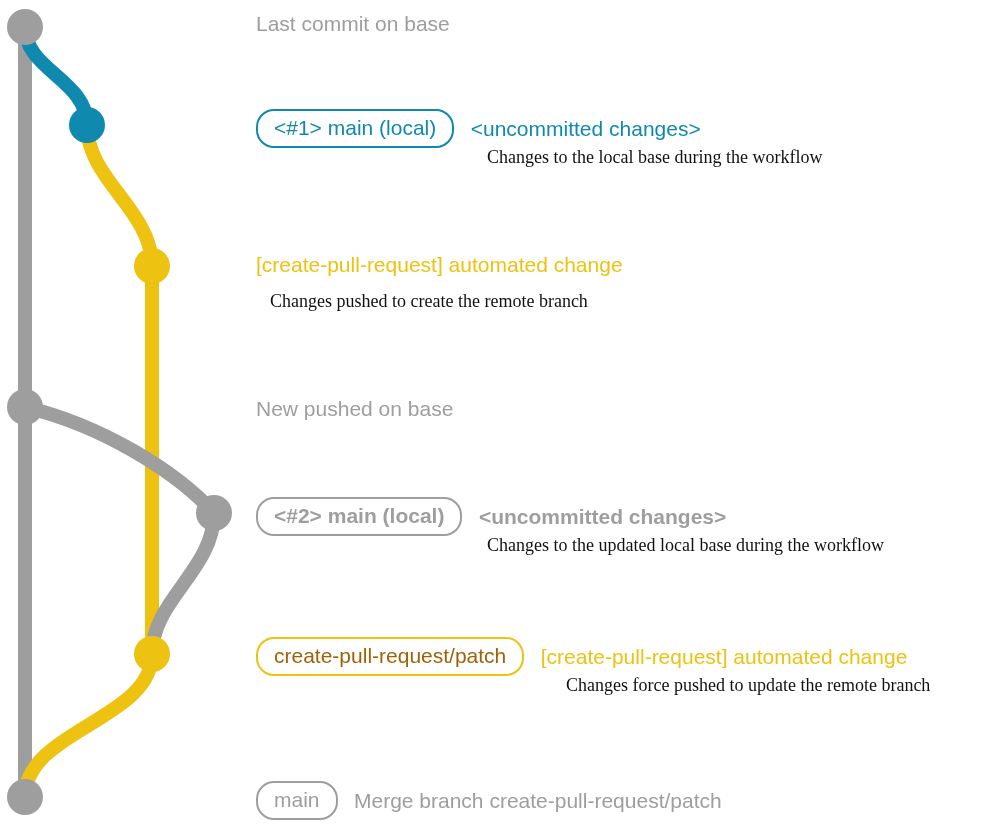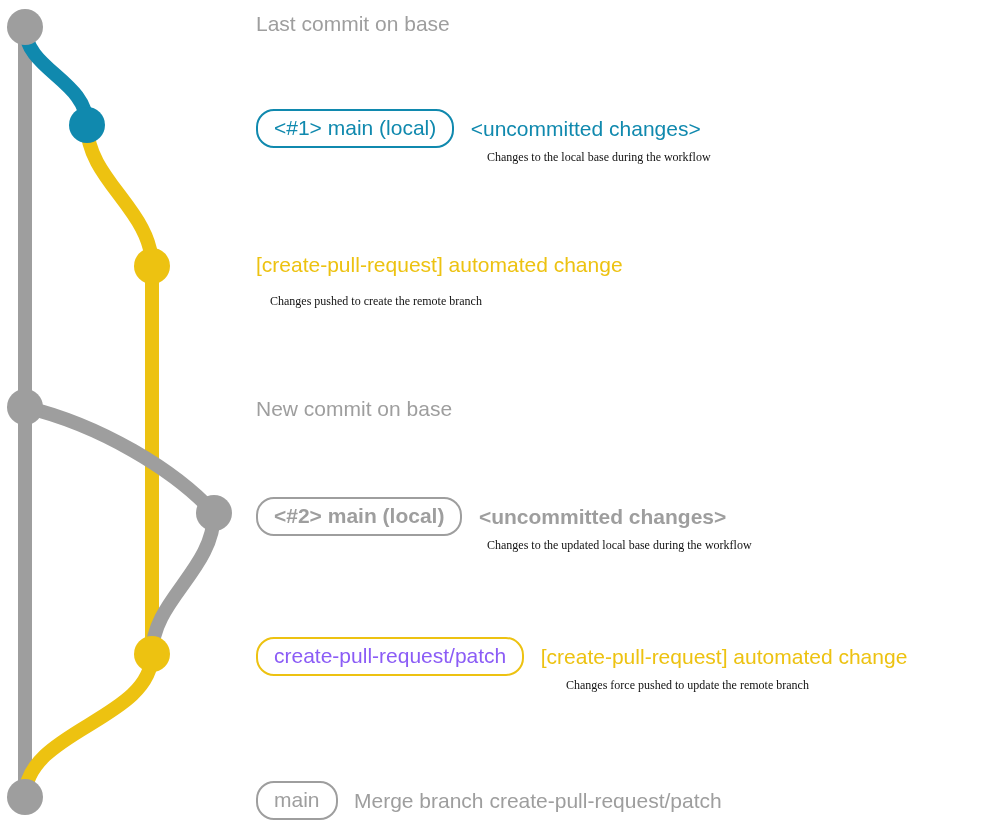--- a/index.html
+++ b/index.html
@@ -42,38 +42,38 @@
     border: 2px solid #9e9e9e;
     border-radius: 18px;
     padding: 5px 16px 6px 16px;
     font-size: 21px;
     line-height: 24px;
     color: #9e9e9e;
     background: #ffffff;
     vertical-align: middle;
   }
   .pill.teal   { border-color: #1089ae; color: #1089ae; }
-  .pill.yellow { border-color: #edc211; color: #8b5cf6; }
+  .pill.yellow { border-color: #edc211; color: #a16207; }
   .pill.gray   { border-color: #9e9e9e; color: #9e9e9e; }
 
   .subject {
     display: inline-block;
     font-size: 21px;
     line-height: 24px;
     vertical-align: middle;
     margin-left: 12px;
   }
   .subject.teal   { color: #1089ae; }
   .subject.yellow { color: #edc211; text-align: right; }
   .subject.gray   { color: #9e9e9e; }
   .subject.standalone { margin-left: 0; }
 
   .note {
     font-family: "Liberation Serif", serif;
-    font-size: 12px;
+    font-size: 18px;
     line-height: 22px;
     color: #111111;
     position: absolute;
     white-space: nowrap;
   }
 </style>
 </head>
 <body>
 
 <svg id="graph-svg" viewBox="0 0 981 827">
@@ -113,21 +113,21 @@
     <span class="subject teal">&lt;uncommitted changes&gt;</span>
   </div>
   <div class="note" style="left:487px; top:146px;">Changes to the local base during the workflow</div>
 
   <div class="row" style="left:256px; top:253px;">
     <span class="subject yellow standalone">[create-pull-request] automated change</span>
   </div>
   <div class="note" style="left:270px; top:290px;">Changes pushed to create the remote branch</div>
 
   <div class="row" style="left:256px; top:397px;">
-    <span class="subject gray standalone">New commit on base</span>
+    <span class="subject gray standalone">New pushed on base</span>
   </div>
 
   <div class="row" style="left:256px; top:497px;font-weight:bold;">
     <span class="pill gray">&lt;#2&gt; main (local)</span>
     <span class="subject gray">&lt;uncommitted changes&gt;</span>
   </div>
   <div class="note" style="left:487px; top:534px;">Changes to the updated local base during the workflow</div>
 
   <div class="row" style="left:256px; top:637px;">
     <span class="pill yellow">create-pull-request/patch</span>

